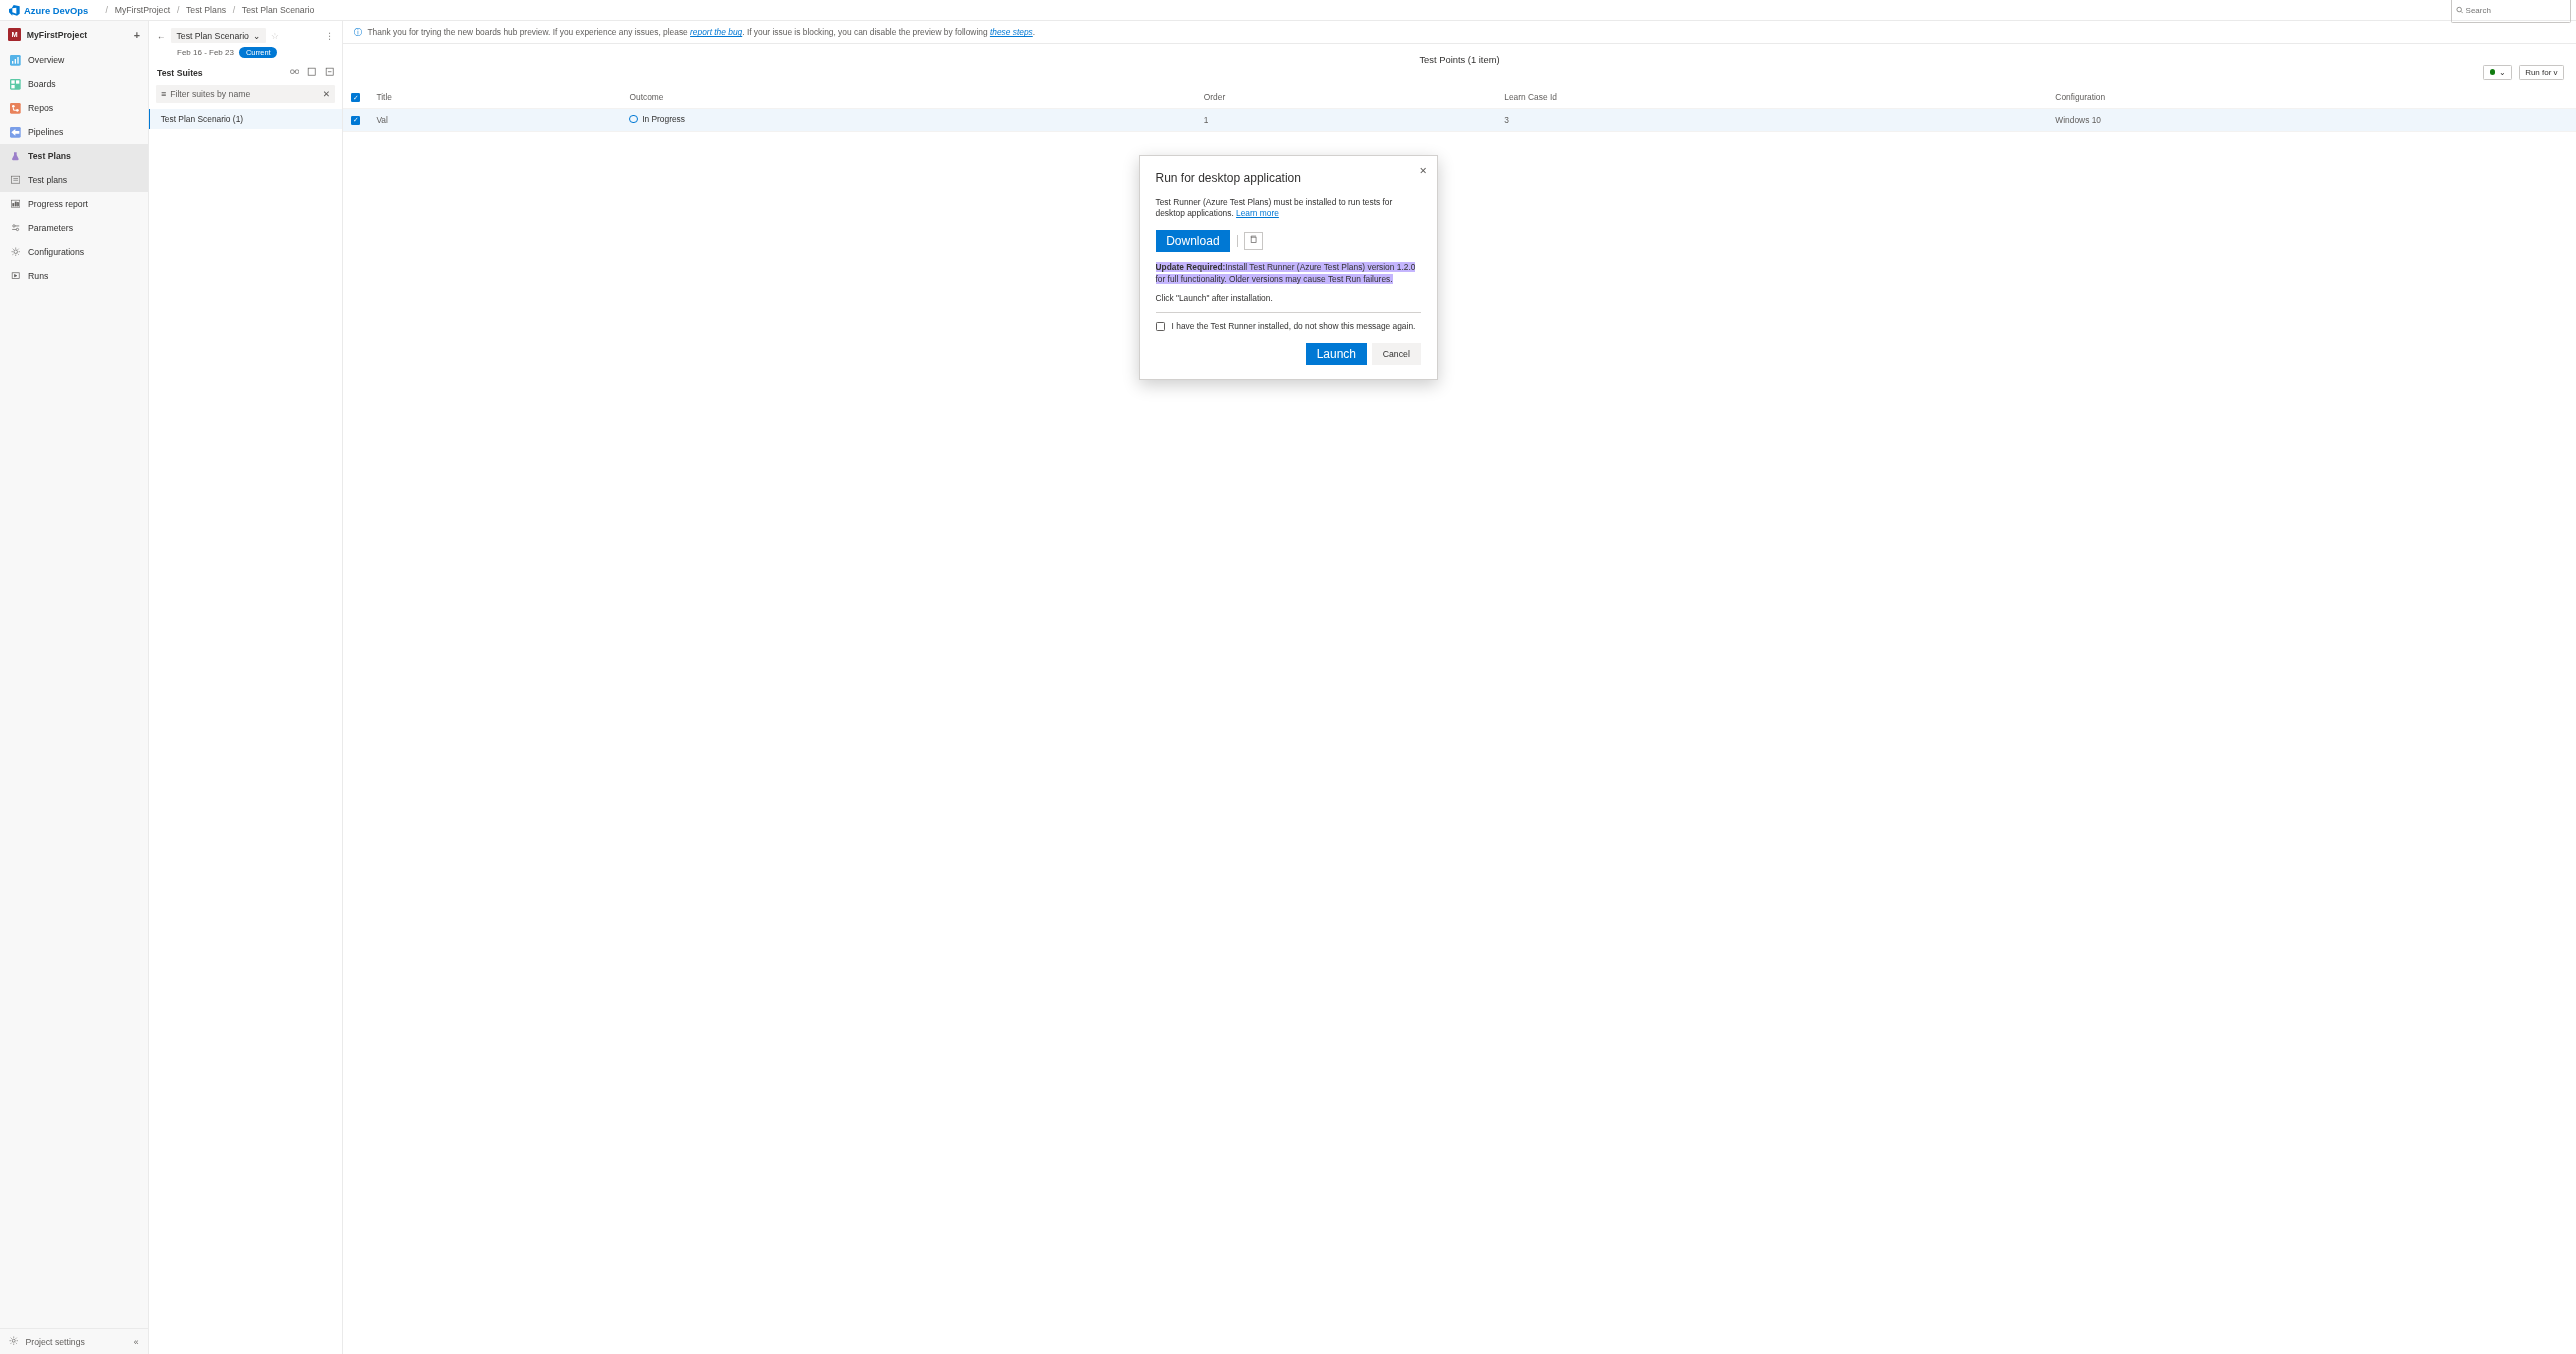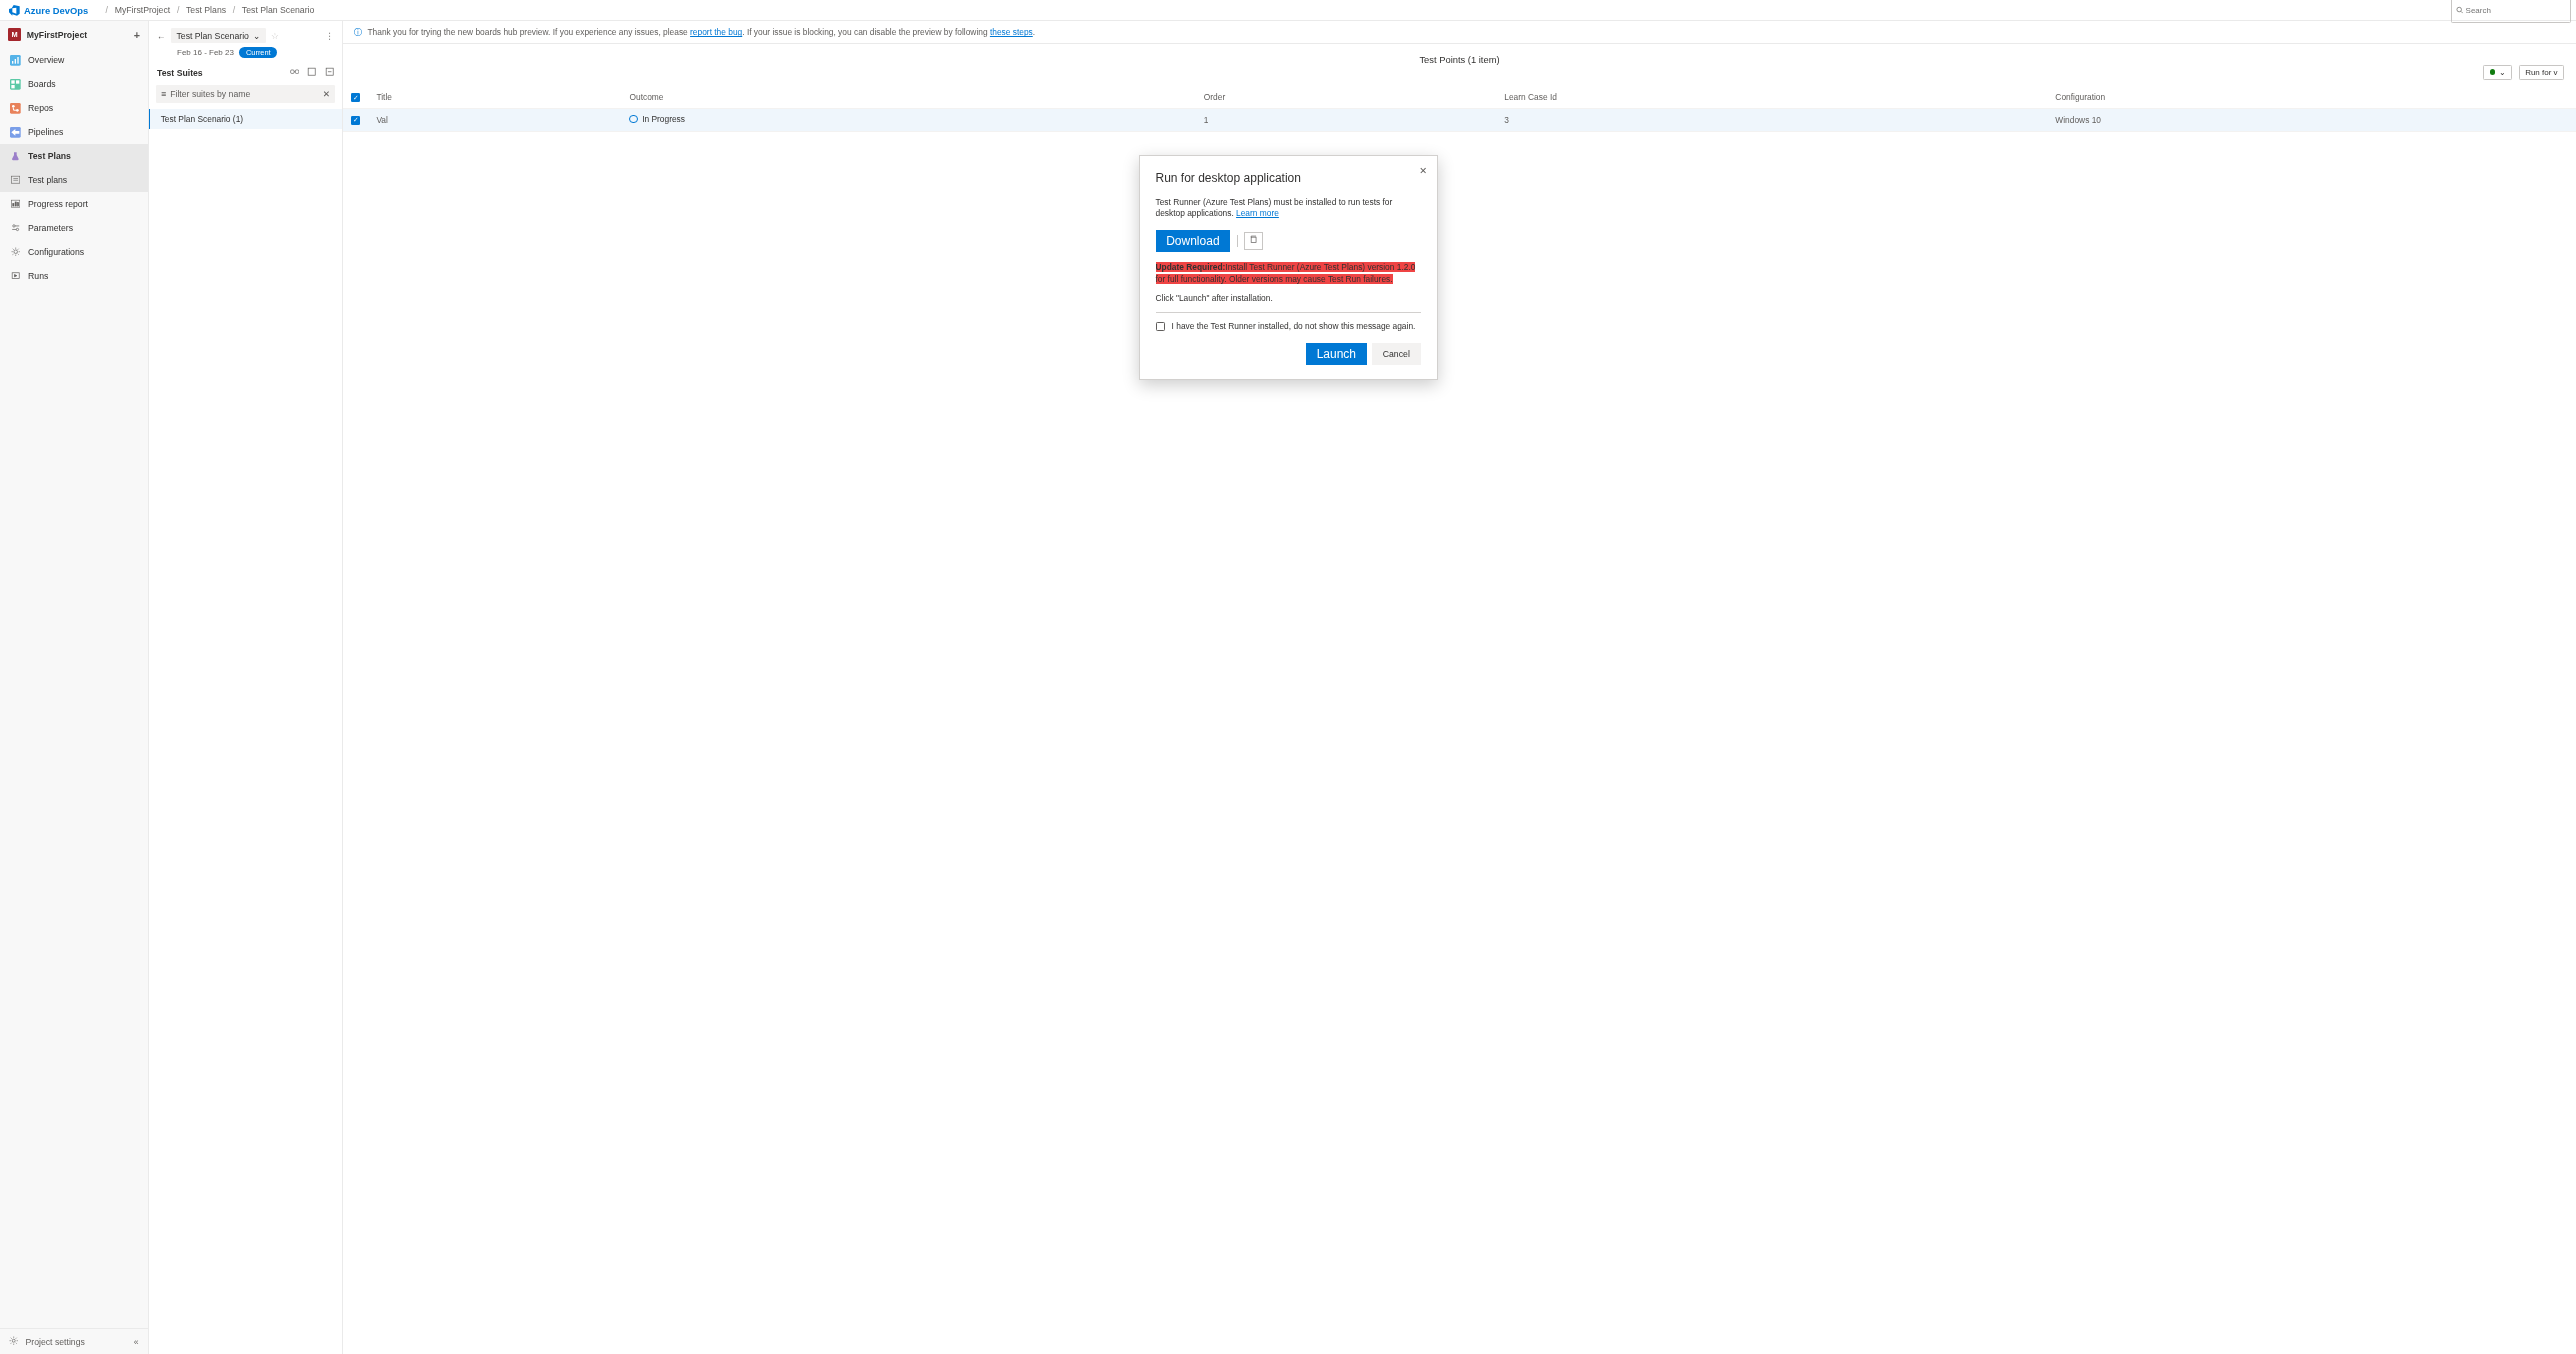--- a/index.html
+++ b/index.html
@@ -43,21 +43,21 @@
   .suites-hdr { display: flex; align-items: center; padding: 6.7px 8px 4px; font-weight: 600; }
   .suites-hdr .tools { margin-left: auto; display: flex; gap: 8px; color: #605e5c; }
   .filterbox { margin: 2.7px 6.7px 5.4px; background: #f3f2f1; display: flex; align-items: center; padding: 4px 5.4px; color: #605e5c; border-radius: 1.3px; }
   .filterbox .x { margin-left: auto; cursor: pointer; }
   .suite-item { padding: 5.4px 10.7px; background: #eff6fc; border-left: 1.3px solid #0078d4; cursor: pointer; font-size: 8.4px; color: #323130; }
 
   
   .main { flex: 1; display: flex; flex-direction: column; min-width: 0; }
   .banner { display: flex; align-items: center; gap: 5.4px; padding: 5.4px 10.7px; border-bottom: 0.7px solid #eaeaea; color: #605e5c; font-size: 8.4px; }
   .banner .info-ico { color: #0078d4; }
-  .banner a { color: #0078d4; text-decoration: underline; }
+  .banner a { color: #0078d4; text-decoration: underline; font-style: italic; }
   .main-hdr { padding: 8px 10.7px 0; }
   .main-hdr h2 { font-size: 10.7px; font-weight: 600; }
   .tabs { display: flex; gap: 12px; margin-top: 6.7px; border-bottom: 0.7px solid #eaeaea; padding: 0 10.7px; align-items: center; }
   .tab { padding: 5.4px 1.3px; color: #605e5c; cursor: pointer; border-bottom: 1.3px solid transparent; }
   .tab.active { color: #323130; border-bottom-color: #0078d4; font-weight: 600; }
   .tab-spacer { flex: 1; }
   .panel-toggle { color: #605e5c; padding: 2.7px; }
   .tp-head { display: flex; align-items: center; padding: 9.4px 12px 6.7px; flex-direction: column; }
   .tp-head .title { font-weight: 400; font-size: 9.4px; color: #323130; }
   .tp-head .right { margin-left: auto; display: flex; gap: 6.7px; align-items: center; }
@@ -76,21 +76,21 @@
   .dialog { pointer-events: auto; margin-top: 155px; width: 299px; background: #fff; box-shadow: 0 5.4px 16px rgba(0,0,0,0.2); border: 0.7px solid #d2d0ce; padding: 14.7px 16px 13.4px; position: relative; }
   .dialog h3 { font-size: 12px; font-weight: 400; color: #323130; margin-bottom: 12px; }
   .dialog .close { position: absolute; top: 9.4px; right: 9.4px; cursor: pointer; color: #605e5c; font-size: 9.4px; }
   .dialog p { font-size: 8.4px; color: #323130; line-height: 1.4; margin-bottom: 6.7px; }
   .dialog a { color: #0078d4; text-decoration: underline; }
   .dl-row { display: flex; align-items: center; gap: 6.7px; margin: 9.4px 0 10.7px; }
   .btn-primary { background: #0078d4; color: #fff; border: none; padding: 4px 10.7px; font-size: 12px; cursor: pointer; }
   .btn-default { background: #f3f2f1; color: #323130; border: none; padding: 4px 10.7px; font-size: 8.7px; cursor: pointer; }
   .vdiv { width: 0.7px; height: 12px; background: #c8c6c4; }
   .copy { border: 0.7px solid #c8c6c4; padding: 2.7px 4px; cursor: pointer; color: #605e5c; }
-  .hl { background: #ef4444; }
+  .hl { background: #c4b5fd; }
   .divline { border: none; border-top: 0.7px solid #d2d0ce; margin: 8px 0; }
   .chkrow { display: flex; align-items: center; gap: 6.7px; font-size: 8.4px; margin: 5.4px 0 12px; }
   .chkbox { width: 9.4px; height: 9.4px; border: 0.7px solid #605e5c; border-radius: 1.3px; }
   .dlg-actions { display: flex; justify-content: flex-end; gap: 5.4px; }
 </style>
 </head>
 <body>
 
 <div class="topbar">
   <div class="brand">

